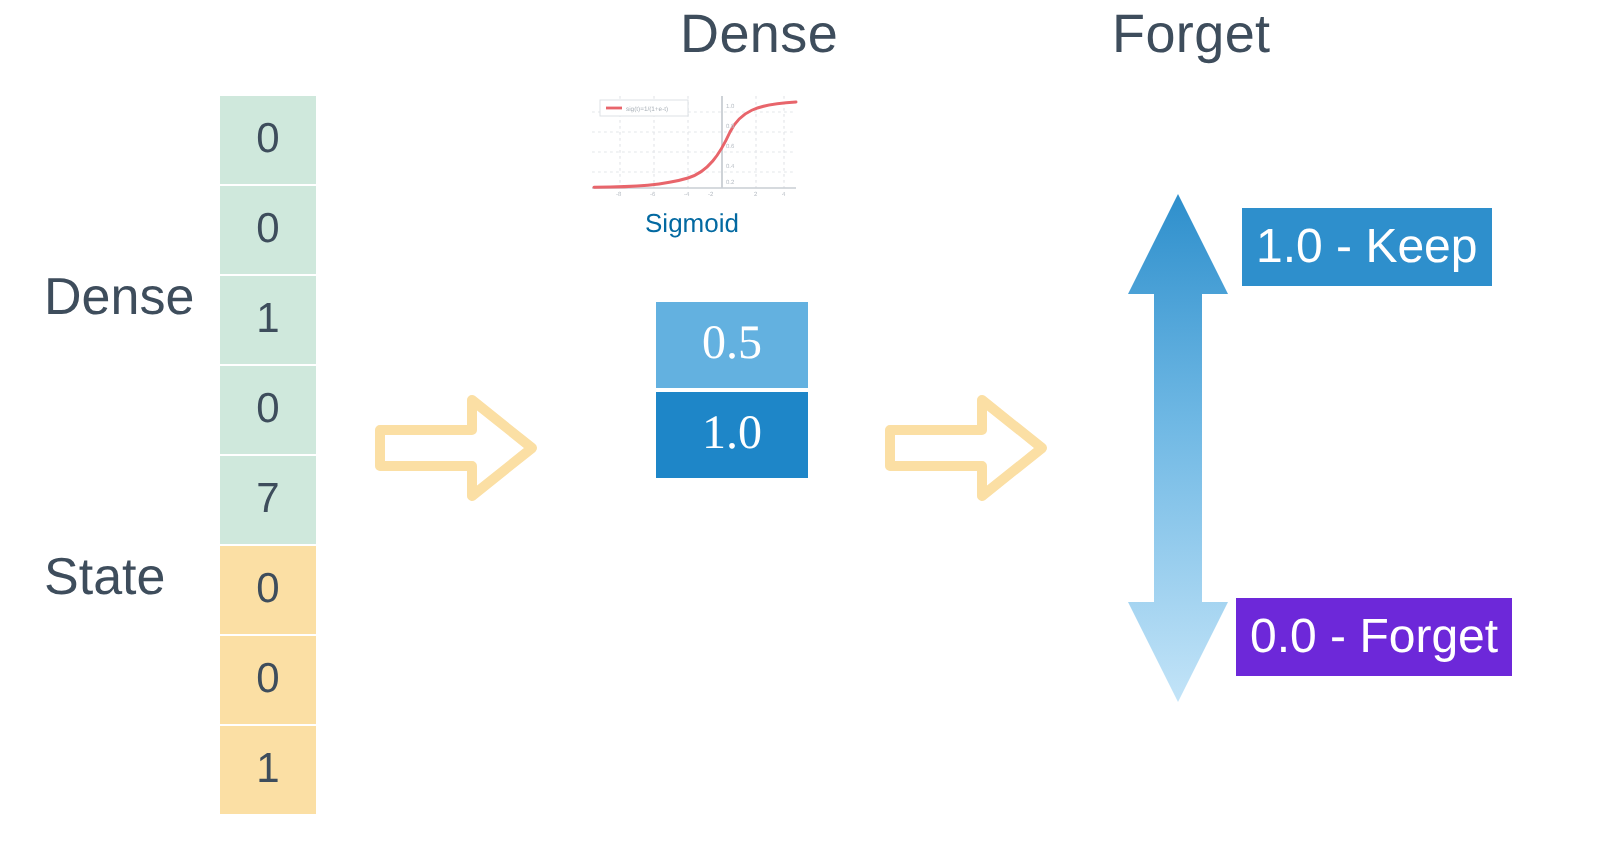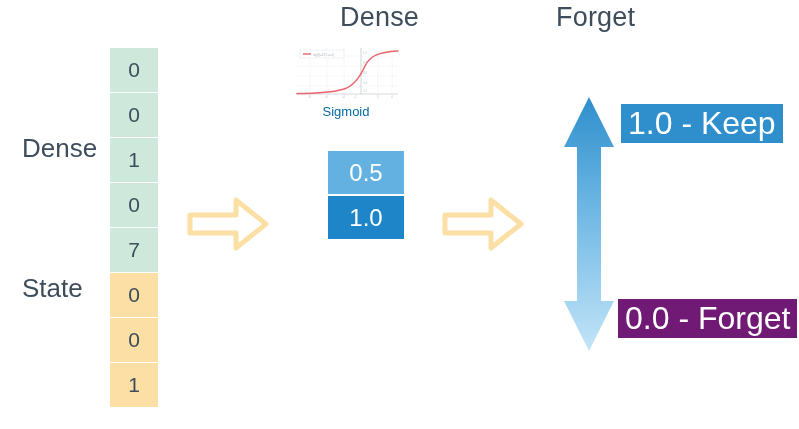--- a/index.html
+++ b/index.html
@@ -97,20 +97,21 @@
     font-size: 13px;
     color: #0369a1;
   }
 
   
   #dense-stack {
     position: absolute;
     left: 328px;
     top: 151px;
     width: 76px;
+    font-family: Liberation Serif, serif;
   }
   .dense-cell {
     width: 76px;
     height: 43px;
     margin-bottom: 2px;
     display: flex;
     align-items: center;
     justify-content: center;
     font-size: 24px;
     color: #ffffff;
@@ -124,37 +125,37 @@
     top: 95px;
     width: 58px;
     height: 258px;
   }
 
   
   .gate-badge {
     position: absolute;
     display: flex;
     align-items: center;
-    font-size: 32px;
+    font-size: 24px;
     color: #ffffff;
     white-space: nowrap;
     padding: 0 7px;
     box-sizing: border-box;
   }
   #badge-keep {
     left: 621px;
     top: 104px;
     height: 39px;
     background: #2e8fcc;
   }
   #badge-forget {
     left: 618px;
     top: 299px;
     height: 39px;
-    background: #701a75;
+    background: #6d28d9;
   }
 </style>
 </head>
 <body>
 
 <div class="stage">
 
   <div class="heading" id="heading-dense">Dense</div>
   <div class="heading" id="heading-forget">Forget</div>
 

